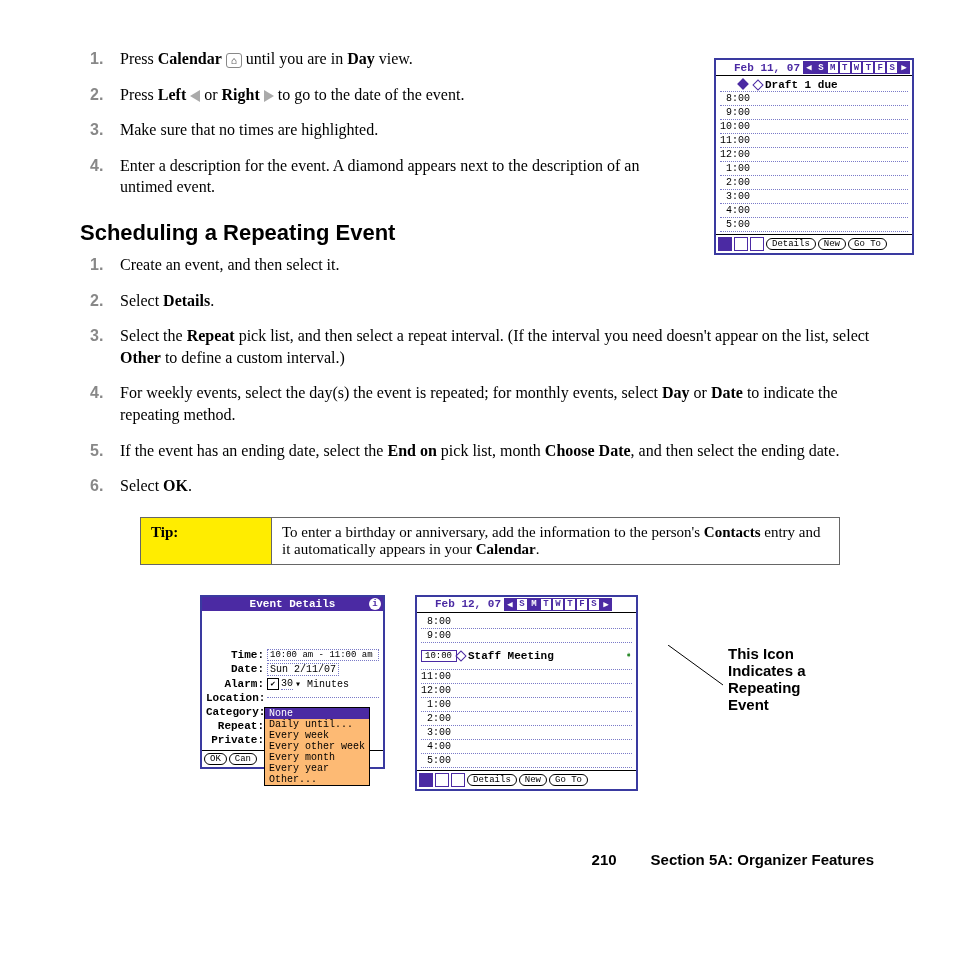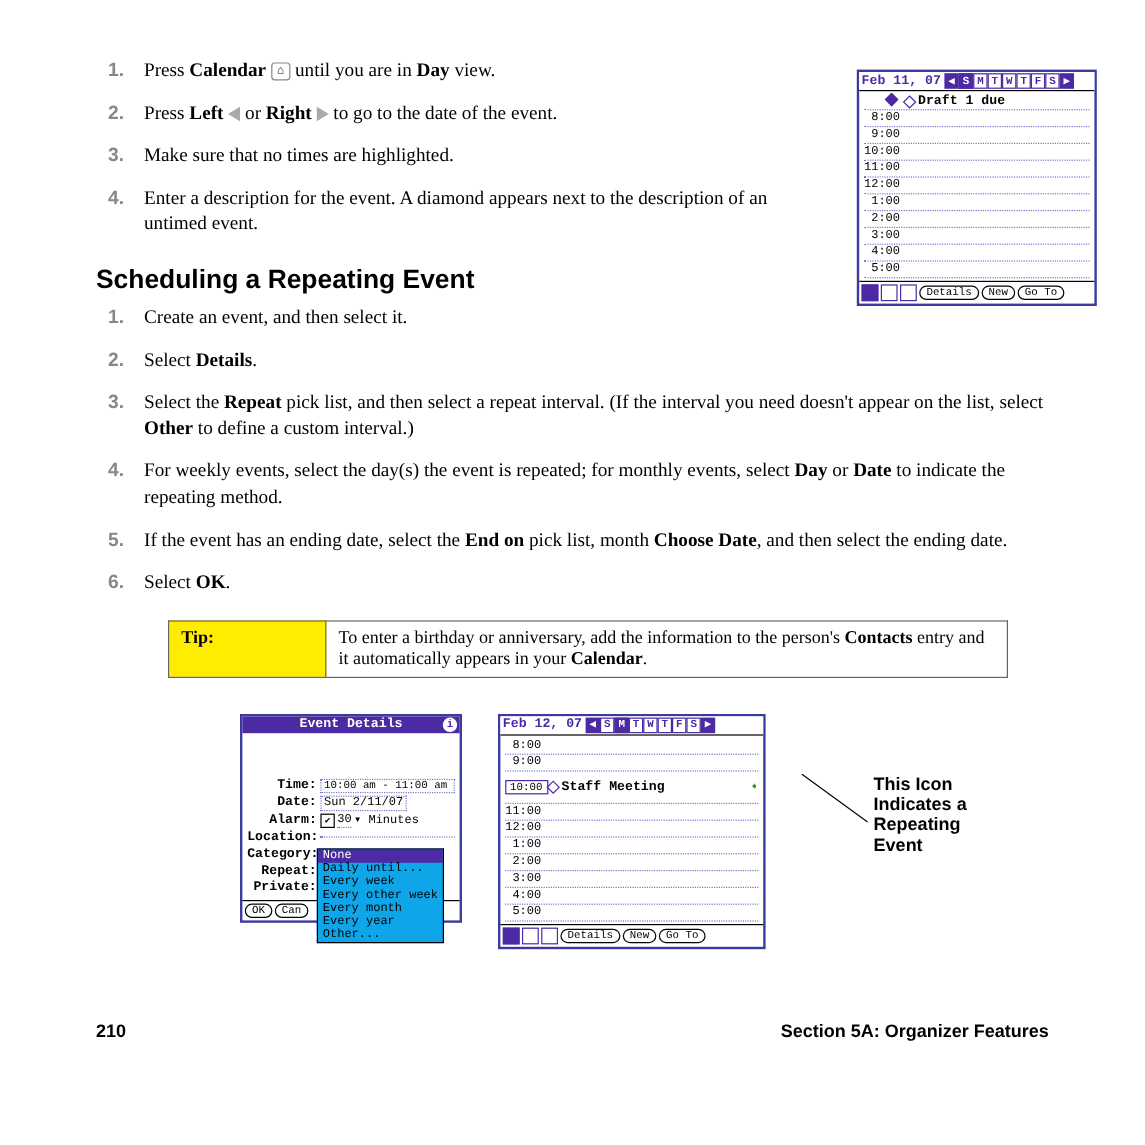--- a/index.html
+++ b/index.html
@@ -91,21 +91,21 @@
   }
   .palm-header {
     background: #fff;
     border-bottom: 1px solid #000;
     display:flex;
     align-items:center;
     padding: 1px 2px;
     font-weight:bold;
     color:#4b2aa3;
   }
-  .palm-header .date-lab { flex:0 0 auto; margin-right:3px; }
+  .palm-header .date-lab { flex:0 0 auto; margin-right:3px;margin-left:16px; }
   .palm-header .nav-arrow {
     width:12px; height:13px;
     background:#4b2aa3;
     color:#fff;
     display:flex;align-items:center;justify-content:center;
     font-size:9px;
   }
   .palm-header .daycell {
     width:12px;height:13px;
     border:1px solid #4b2aa3;
@@ -199,21 +199,21 @@
     font-weight:bold;
     padding-right:3px;
   }
   .dot-under {
     border-bottom:1px dotted #7a7ac8;
     flex:1;
   }
   .dropdown-list {
     position:absolute;
     border:1px solid #000;
-    background:#0ea5e9;
+    background:#fdba74;
     font-size:10px;
     z-index:5;
     font-family:Liberation Mono, monospace;
   }
   .dropdown-list .opt {
     padding:0 4px;
     white-space:nowrap;
   }
   .dropdown-list .opt.sel {
     background:#4b2aa3;color:#fff;
@@ -239,25 +239,26 @@
     font-size:15px;
     width:110px;
   }
   .line-conn {
     width:60px;height:60px;
   }
 
   
   .page-footer {
     display:flex;
-    justify-content:space-between;
+    justify-content:flex-end;
     font-family:Arial,sans-serif;
     font-weight:bold;
     font-size:15px;
     margin-top:60px;
+    gap:34px;
   }
   .step-text-narrow { max-width: 540px; display:inline-block; }
 </style>
 </head>
 <body>
 
 <ol>
   <li>
     <span class="num">1.</span>
     <span>Press </span><b>Calendar</b>

